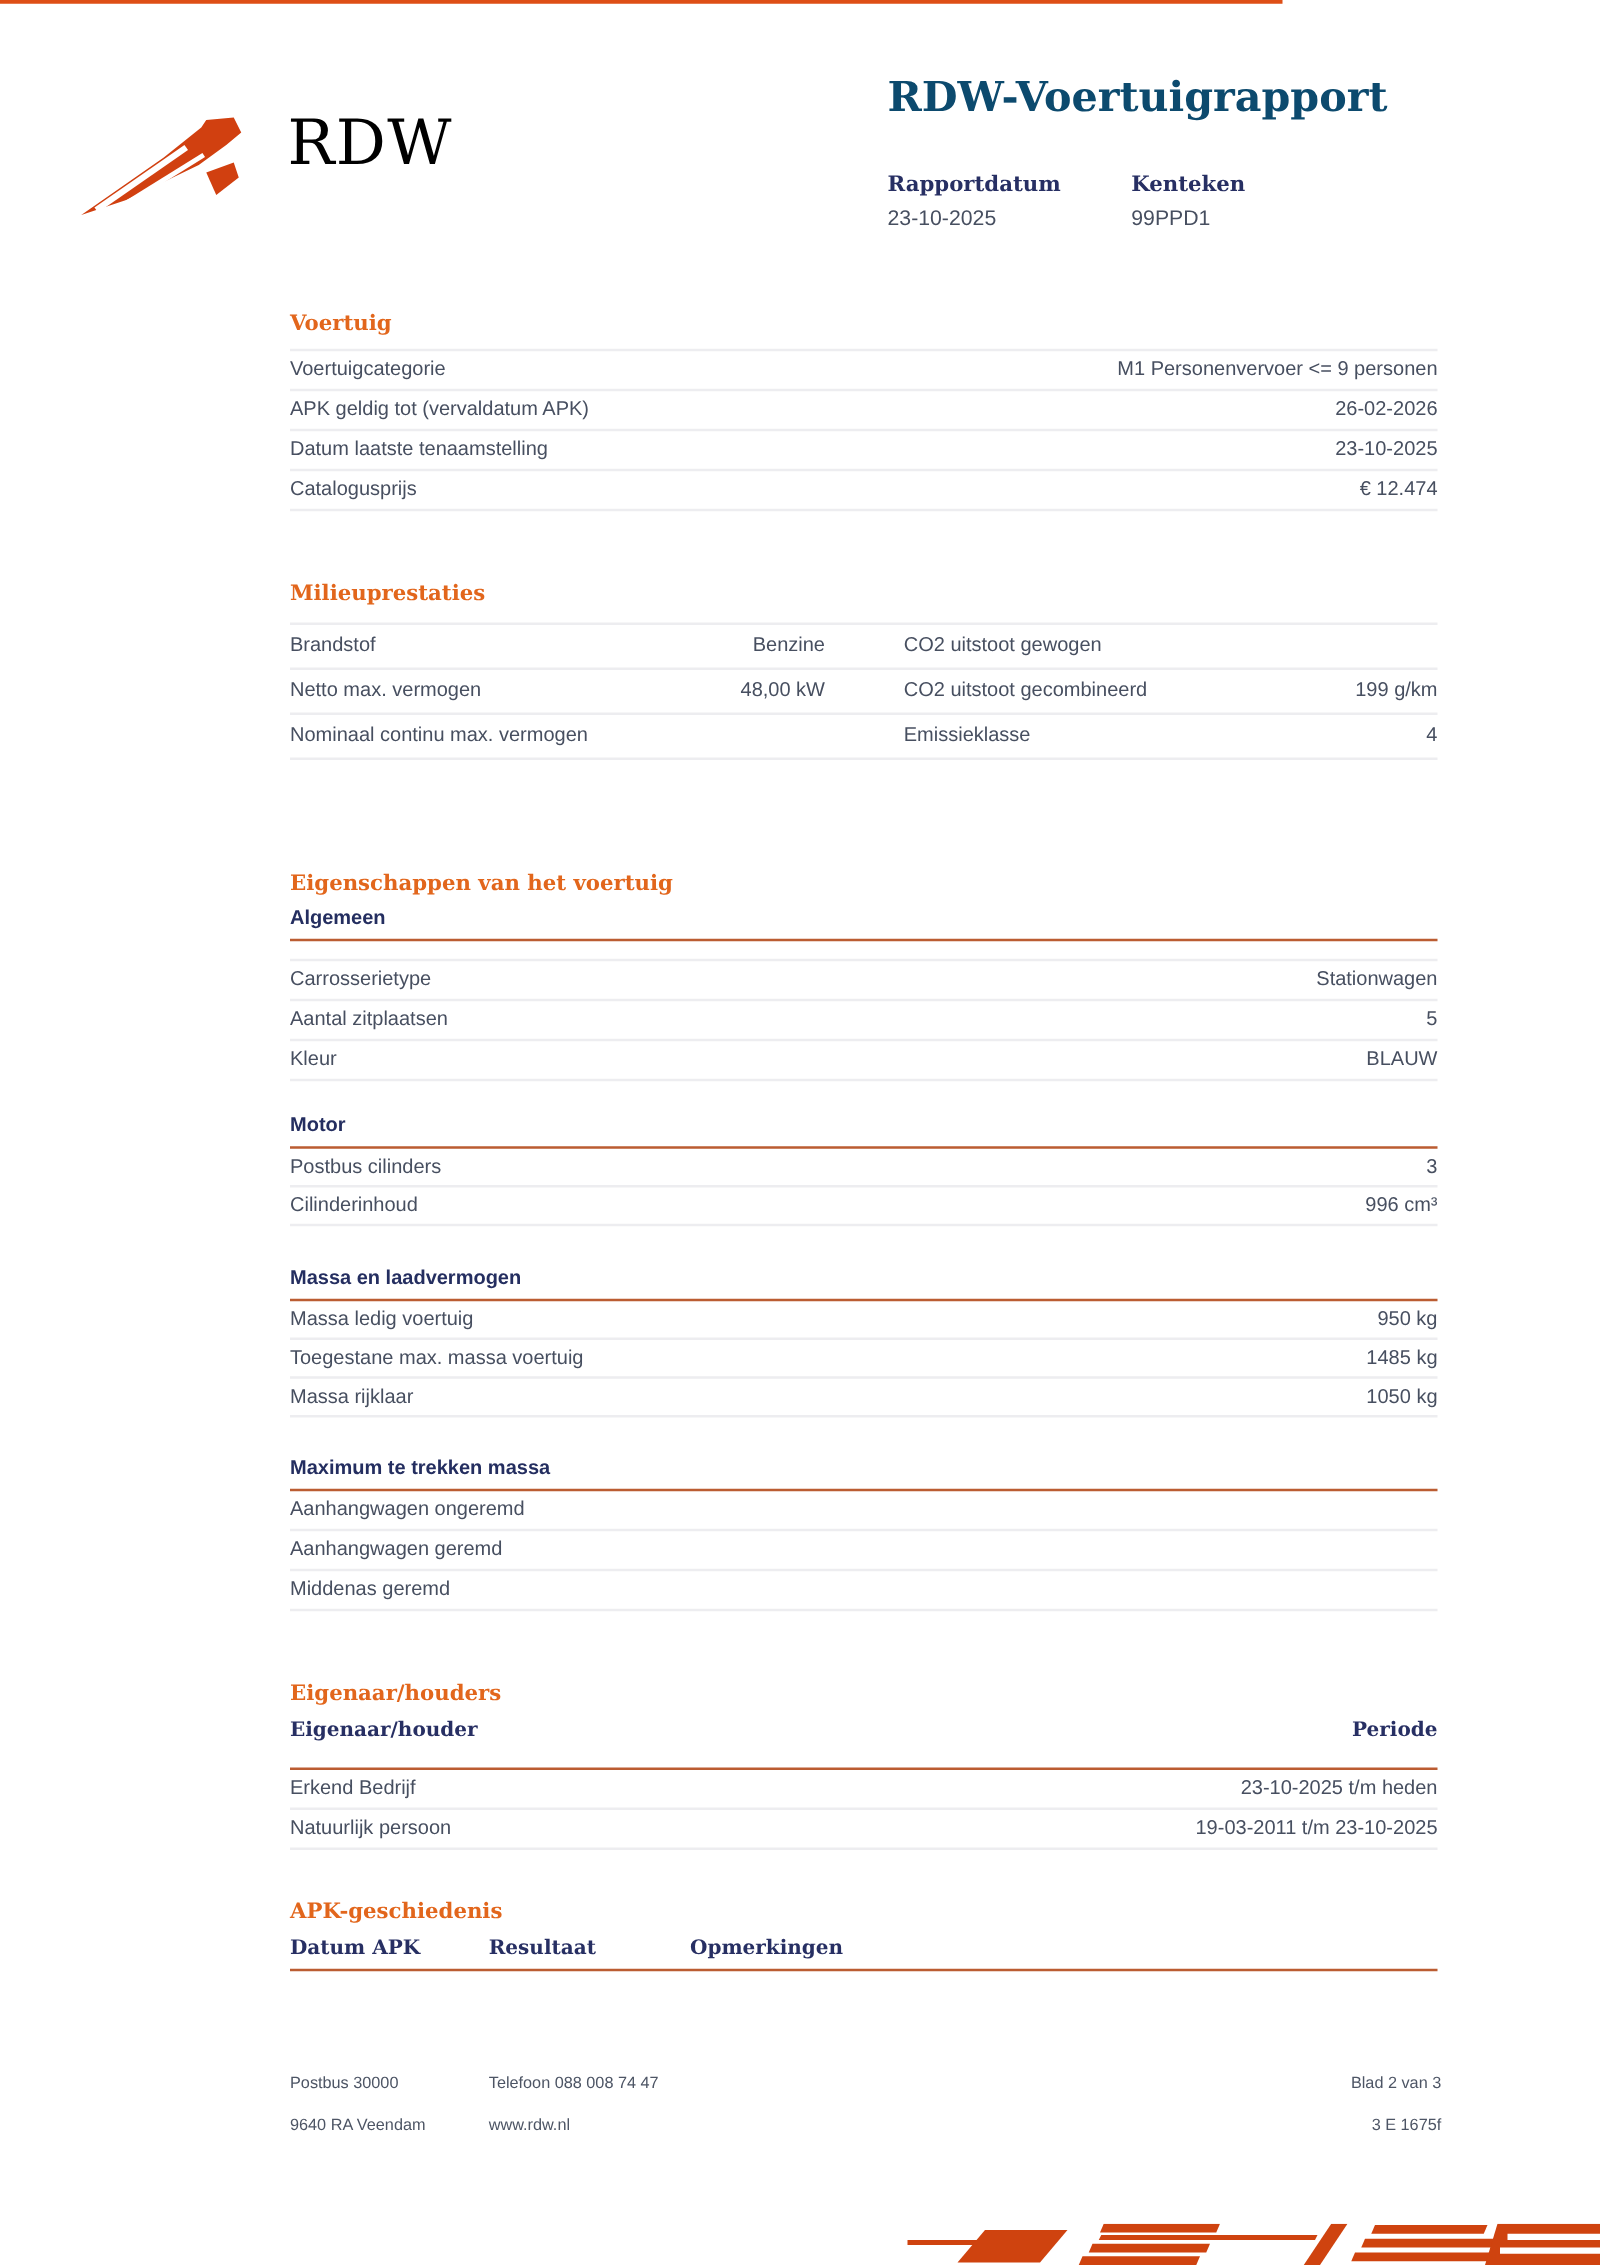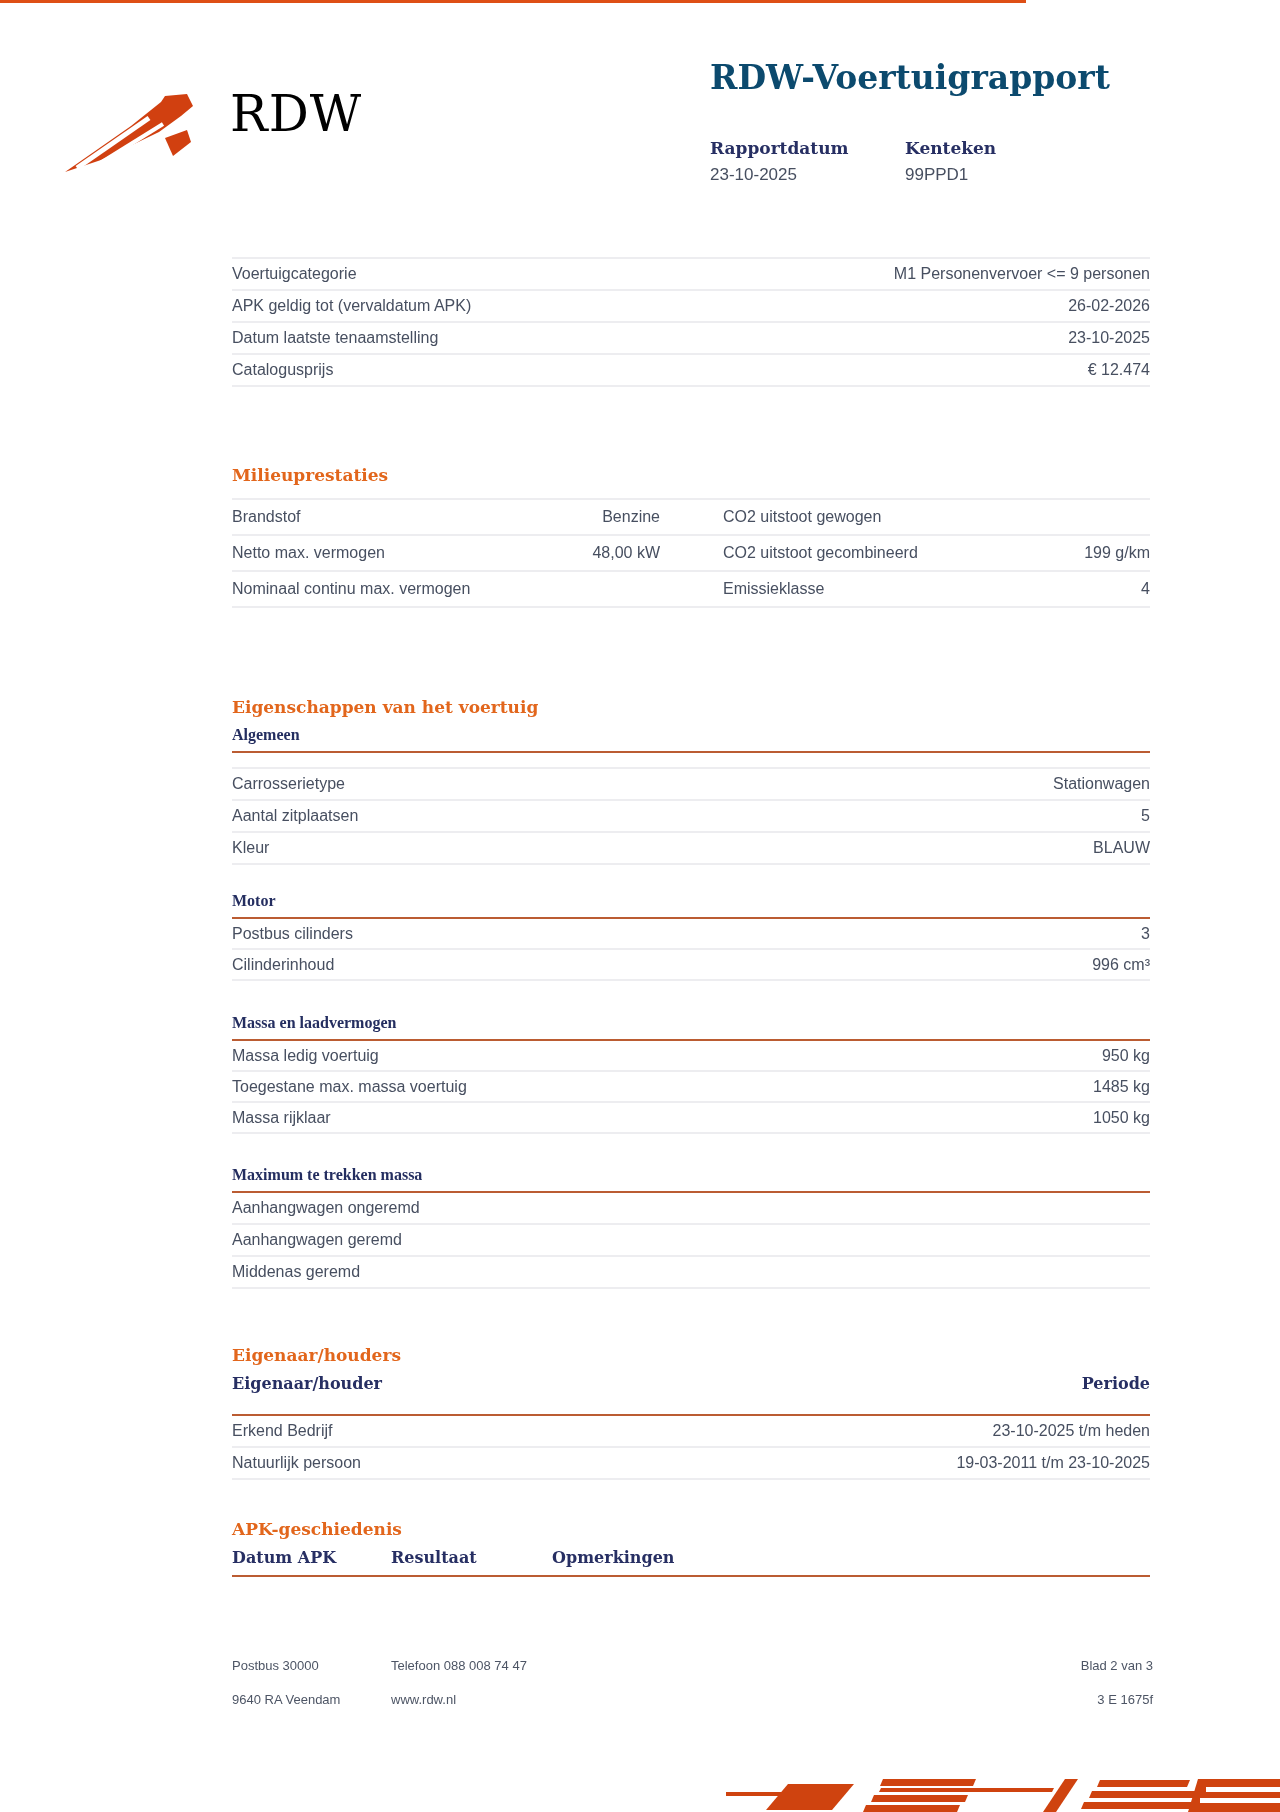--- a/index.html
+++ b/index.html
@@ -28,21 +28,21 @@
   .row .val{text-align:center;}
 
   
   .mrow{display:grid;grid-template-columns:280px 148px 63px 297px 1fr;align-items:center;
         height:34px;border-bottom:2px solid #ededf0;font-size:16px;}
   .mrow .v1{text-align:right;}
   .mrow .v2{text-align:right;}
 
   
   .subsec{position:absolute;left:232px;width:918px;}
-  .subsec-title{font-size:16px;font-weight:bold;color:#242e60;padding-bottom:7px;border-bottom:2px solid #bb5c32;font-family:Liberation Serif, serif;}
+  .subsec-title{font-size:16px;font-weight:bold;color:#242e60;padding-bottom:7px;border-bottom:2px solid #bb5c32;}
   .gap14{margin-top:14px;}
   .h29 .row{height:29px;}
 
   
   .cols-head{display:flex;justify-content:space-between;align-items:baseline;margin-top:8px;
              padding-bottom:21px;border-bottom:2px solid #bb5c32;
              font-family:"DejaVu Serif","Liberation Serif",serif;font-weight:bold;font-size:16px;color:#272f63;}
   .apk-head{display:grid;grid-template-columns:159px 161px auto;margin-top:8px;padding-bottom:8px;
             border-bottom:2px solid #bb5c32;
             font-family:"DejaVu Serif","Liberation Serif",serif;font-weight:bold;font-size:16px;color:#272f63;}
@@ -74,20 +74,21 @@
   <div class="doc-title">RDW-Voertuigrapport</div>
 
   <div class="head-meta">
     <div class="head-label">Rapportdatum</div>
     <div class="head-label">Kenteken</div>
     <div class="head-value">23-10-2025</div>
     <div class="head-value">99PPD1</div>
   </div>
 
   <div class="sec" style="top:248px">
+    <div class="sec-title">Voertuig</div>
     <div class="rows" style="margin-top:9px">
       <div class="row">
         <span class="lab">Voertuigcategorie</span>
         <span class="val">M1 Personenvervoer &lt;= 9 personen</span>
       </div>
       <div class="row">
         <span class="lab">APK geldig tot (vervaldatum APK)</span>
         <span class="val">26-02-2026</span>
       </div>
       <div class="row">

